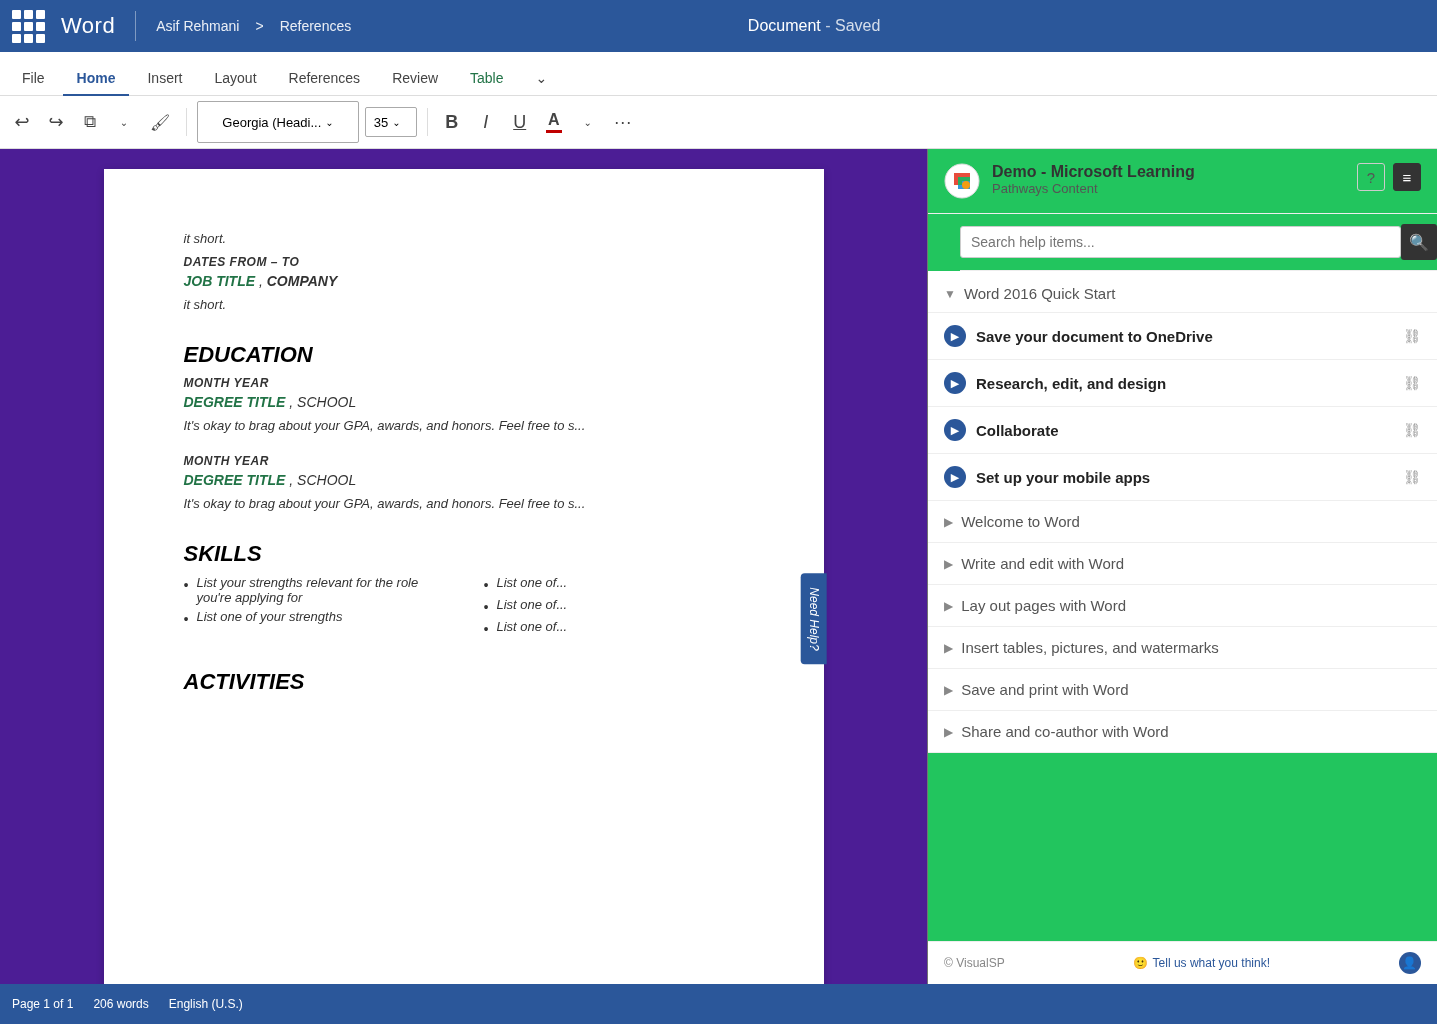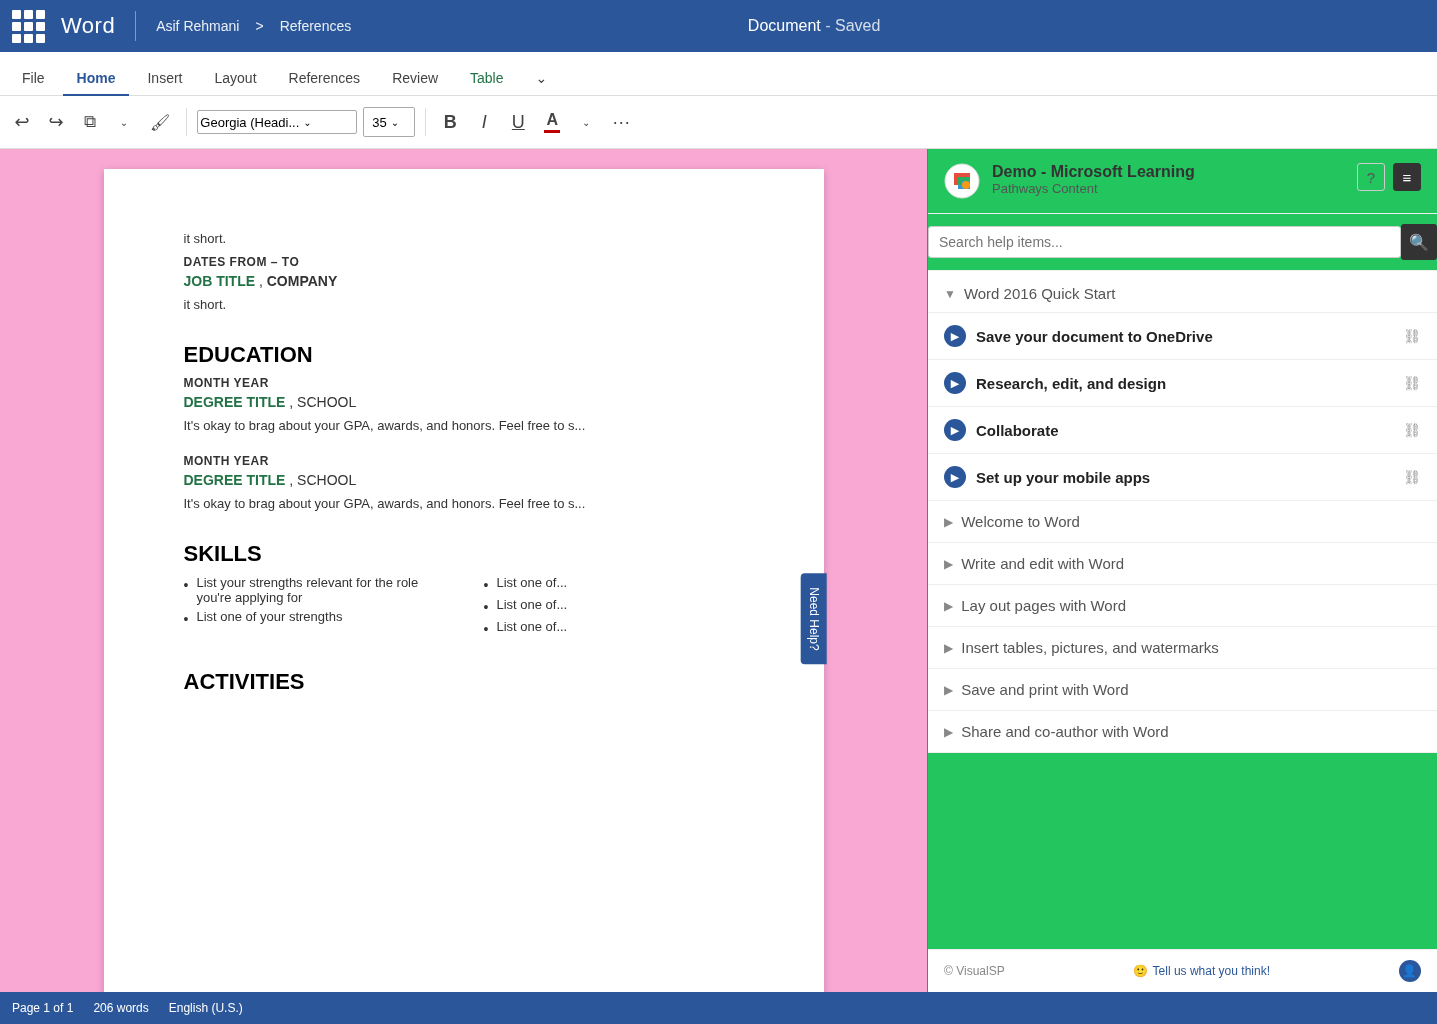--- a/index.html
+++ b/index.html
@@ -74,23 +74,23 @@
       color: #444;
       min-width: 28px;
       height: 32px;
     }
     .tool-group-divider { width: 1px; height: 28px; background: #ddd; margin: 0 4px; }
     .font-selector {
       display: flex;
       align-items: center;
       border: 1px solid #aaa;
       border-radius: 2px;
-      padding: 2px 2px;
+      padding: 2px 24px;
       font-size: 13px;
-      height: 24px;
+      height: 42px;
       min-width: 160px;
       cursor: pointer;
       background: white;
       gap: 4px;
     }
     .font-size-selector {
       display: flex;
       align-items: center;
       border: 1px solid #aaa;
       border-radius: 2px;
@@ -112,27 +112,28 @@
     
     .main-area {
       display: flex;
       flex: 1;
       overflow: hidden;
     }
 
     
     .doc-area {
       flex: 1;
-      background: #f9a8d4;
+      background: #4c1d95;
       overflow-y: auto;
       display: flex;
       flex-direction: column;
       align-items: center;
       padding: 20px 16px;
       position: relative;
+      font-style: italic;
     }
     .doc-page {
       background: white;
       width: 720px;
       min-height: 900px;
       box-shadow: 0 2px 8px rgba(0,0,0,0.2);
       padding: 60px 80px;
       position: relative;
     }
 
@@ -196,20 +197,21 @@
       border-radius: 3px; cursor: pointer; font-size: 15px; color: #555;
       border: 1px solid #ccc;
     }
     .panel-icon-btn.dark { background: #333; color: white; border-color: #333; }
 
     .search-bar {
       padding: 10px 0;
       border-bottom: 1px solid #eee;
       display: flex;
       align-items: center;
+      margin-left: 32px;
     }
     .search-input {
       flex: 1;
       border: 1px solid #ccc;
       border-radius: 3px;
       padding: 7px 10px;
       font-size: 14px;
       color: #999;
       outline: none;
     }
@@ -304,21 +306,21 @@
       border-radius: 50%;
       display: flex; align-items: center; justify-content: center;
       color: white;
       font-size: 12px;
     }
 
     
     .status-bar {
       background: #2b579a;
       color: white;
-      height: 32px;
+      height: 40px;
       display: flex;
       align-items: center;
       padding: 0 12px;
       font-size: 12px;
       gap: 20px;
       flex-shrink: 0;
     }
   </style>
 </head>
 <body>

